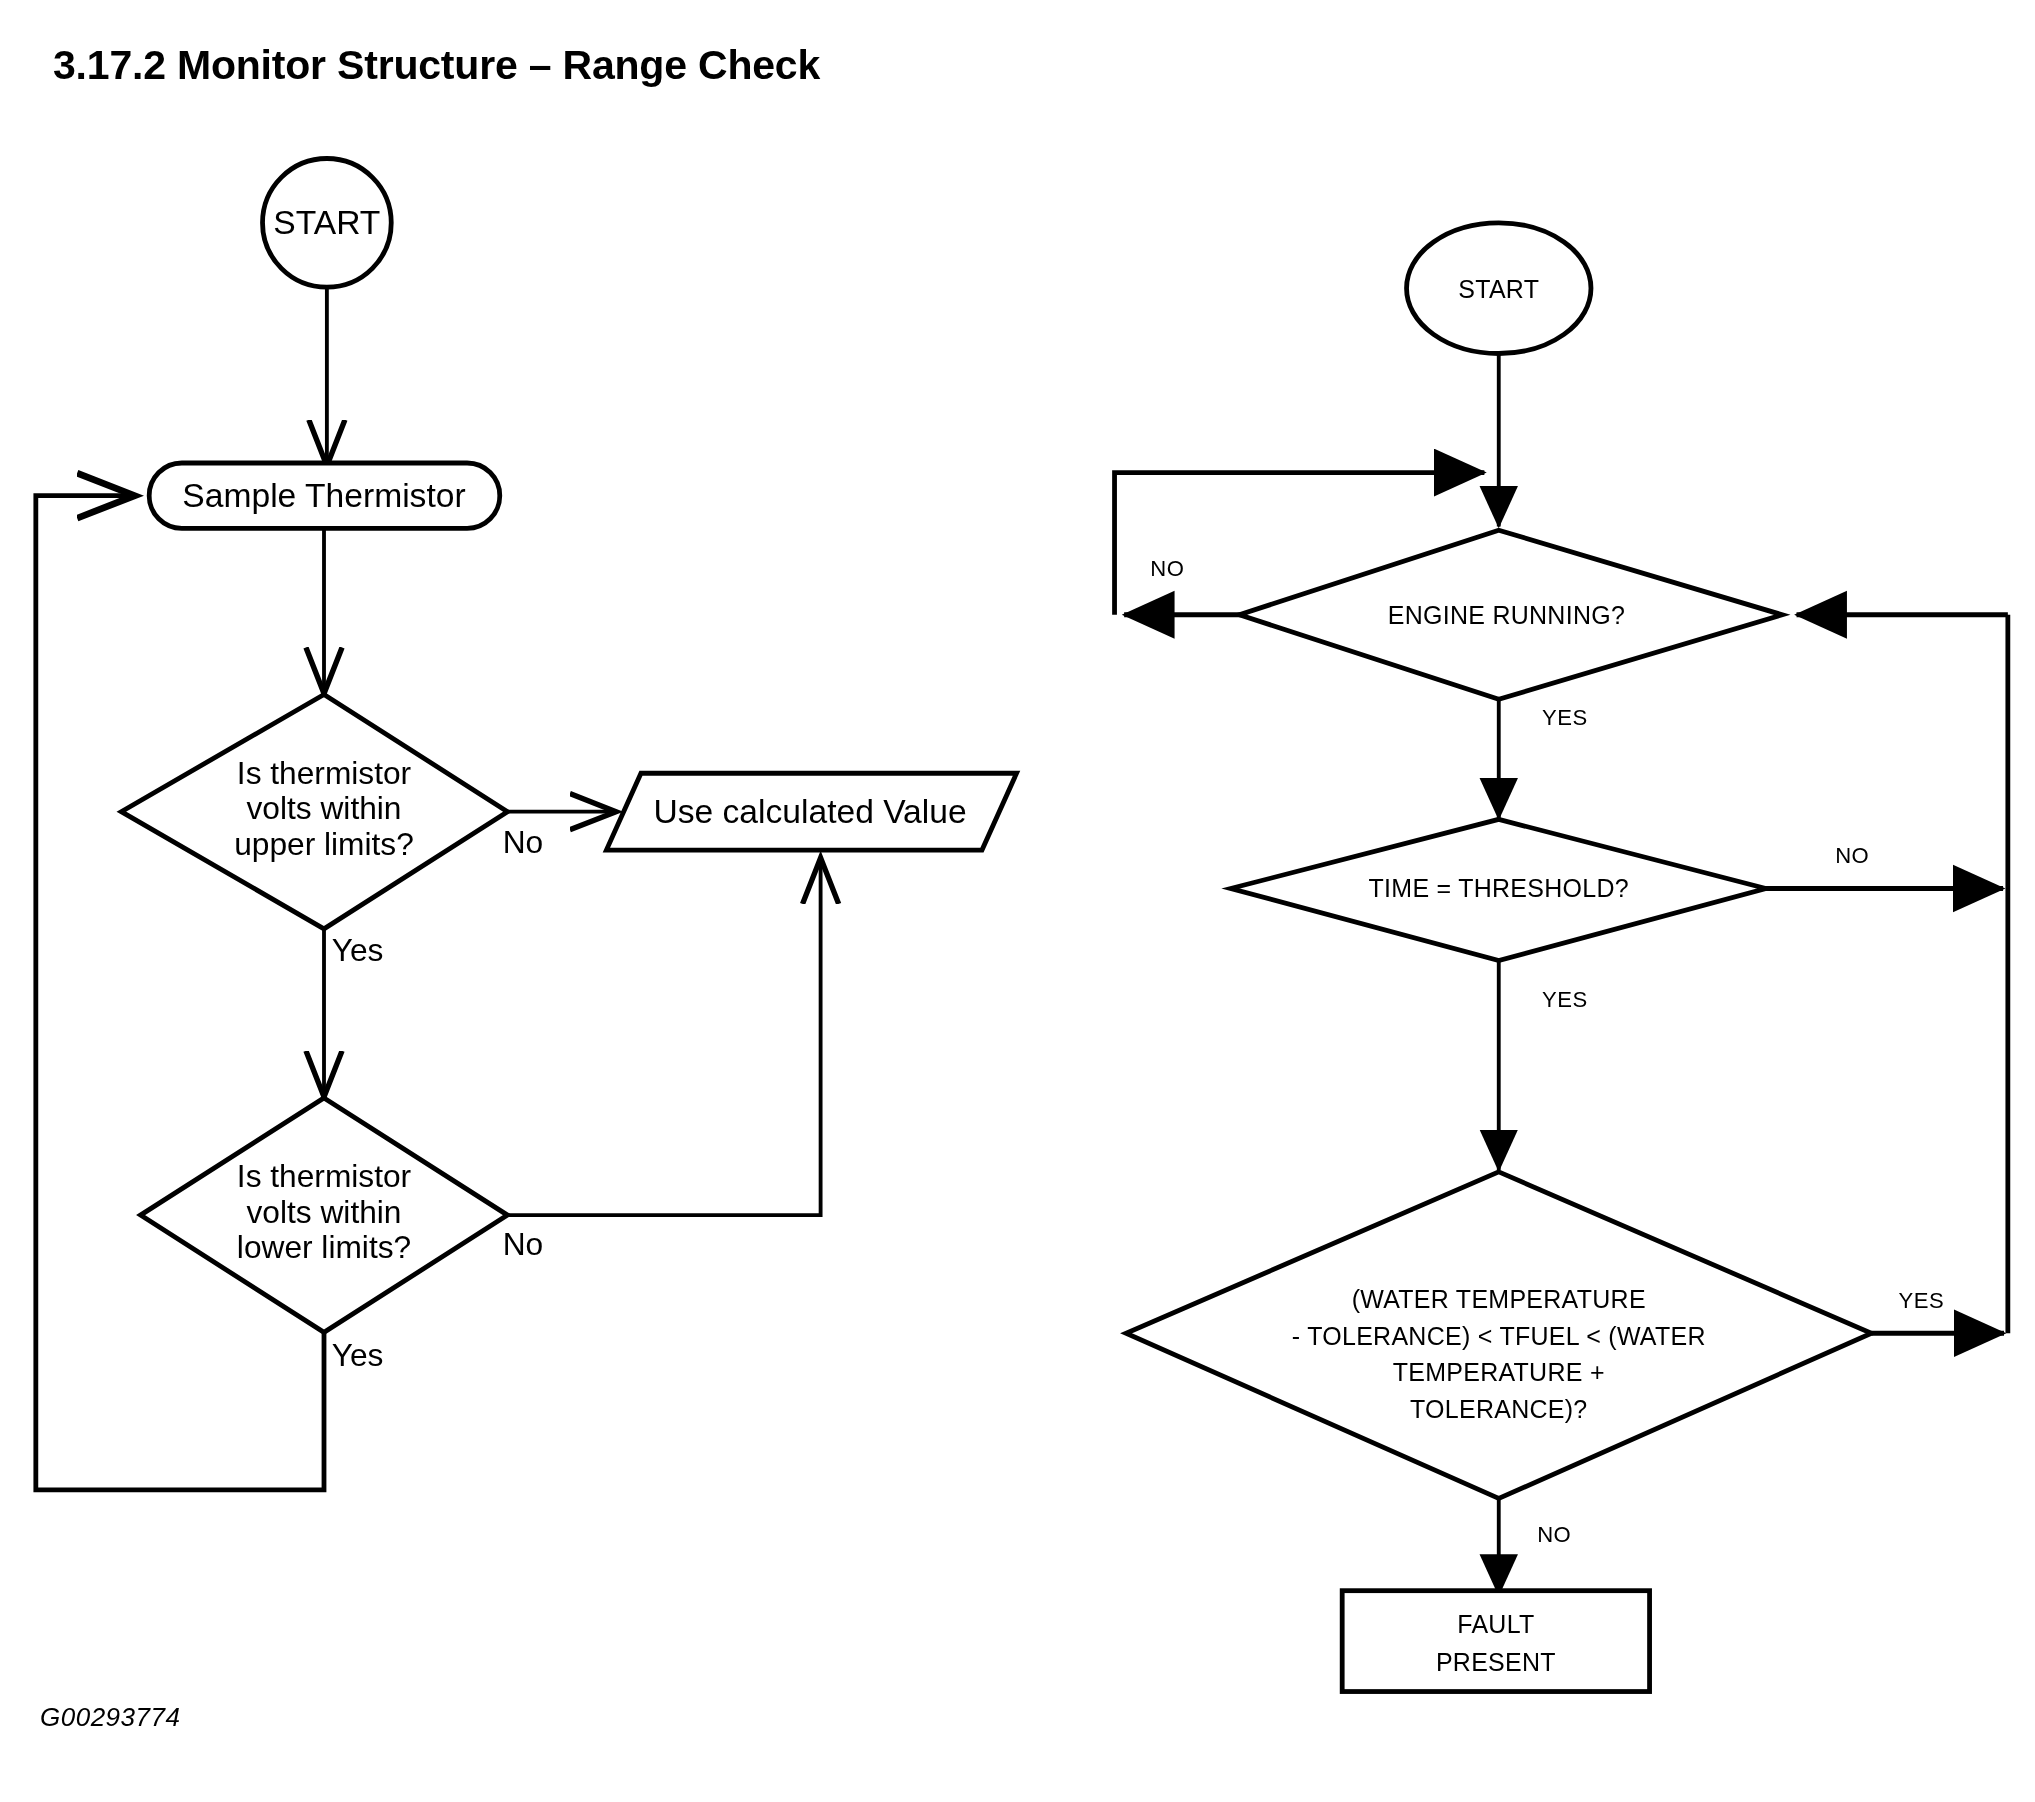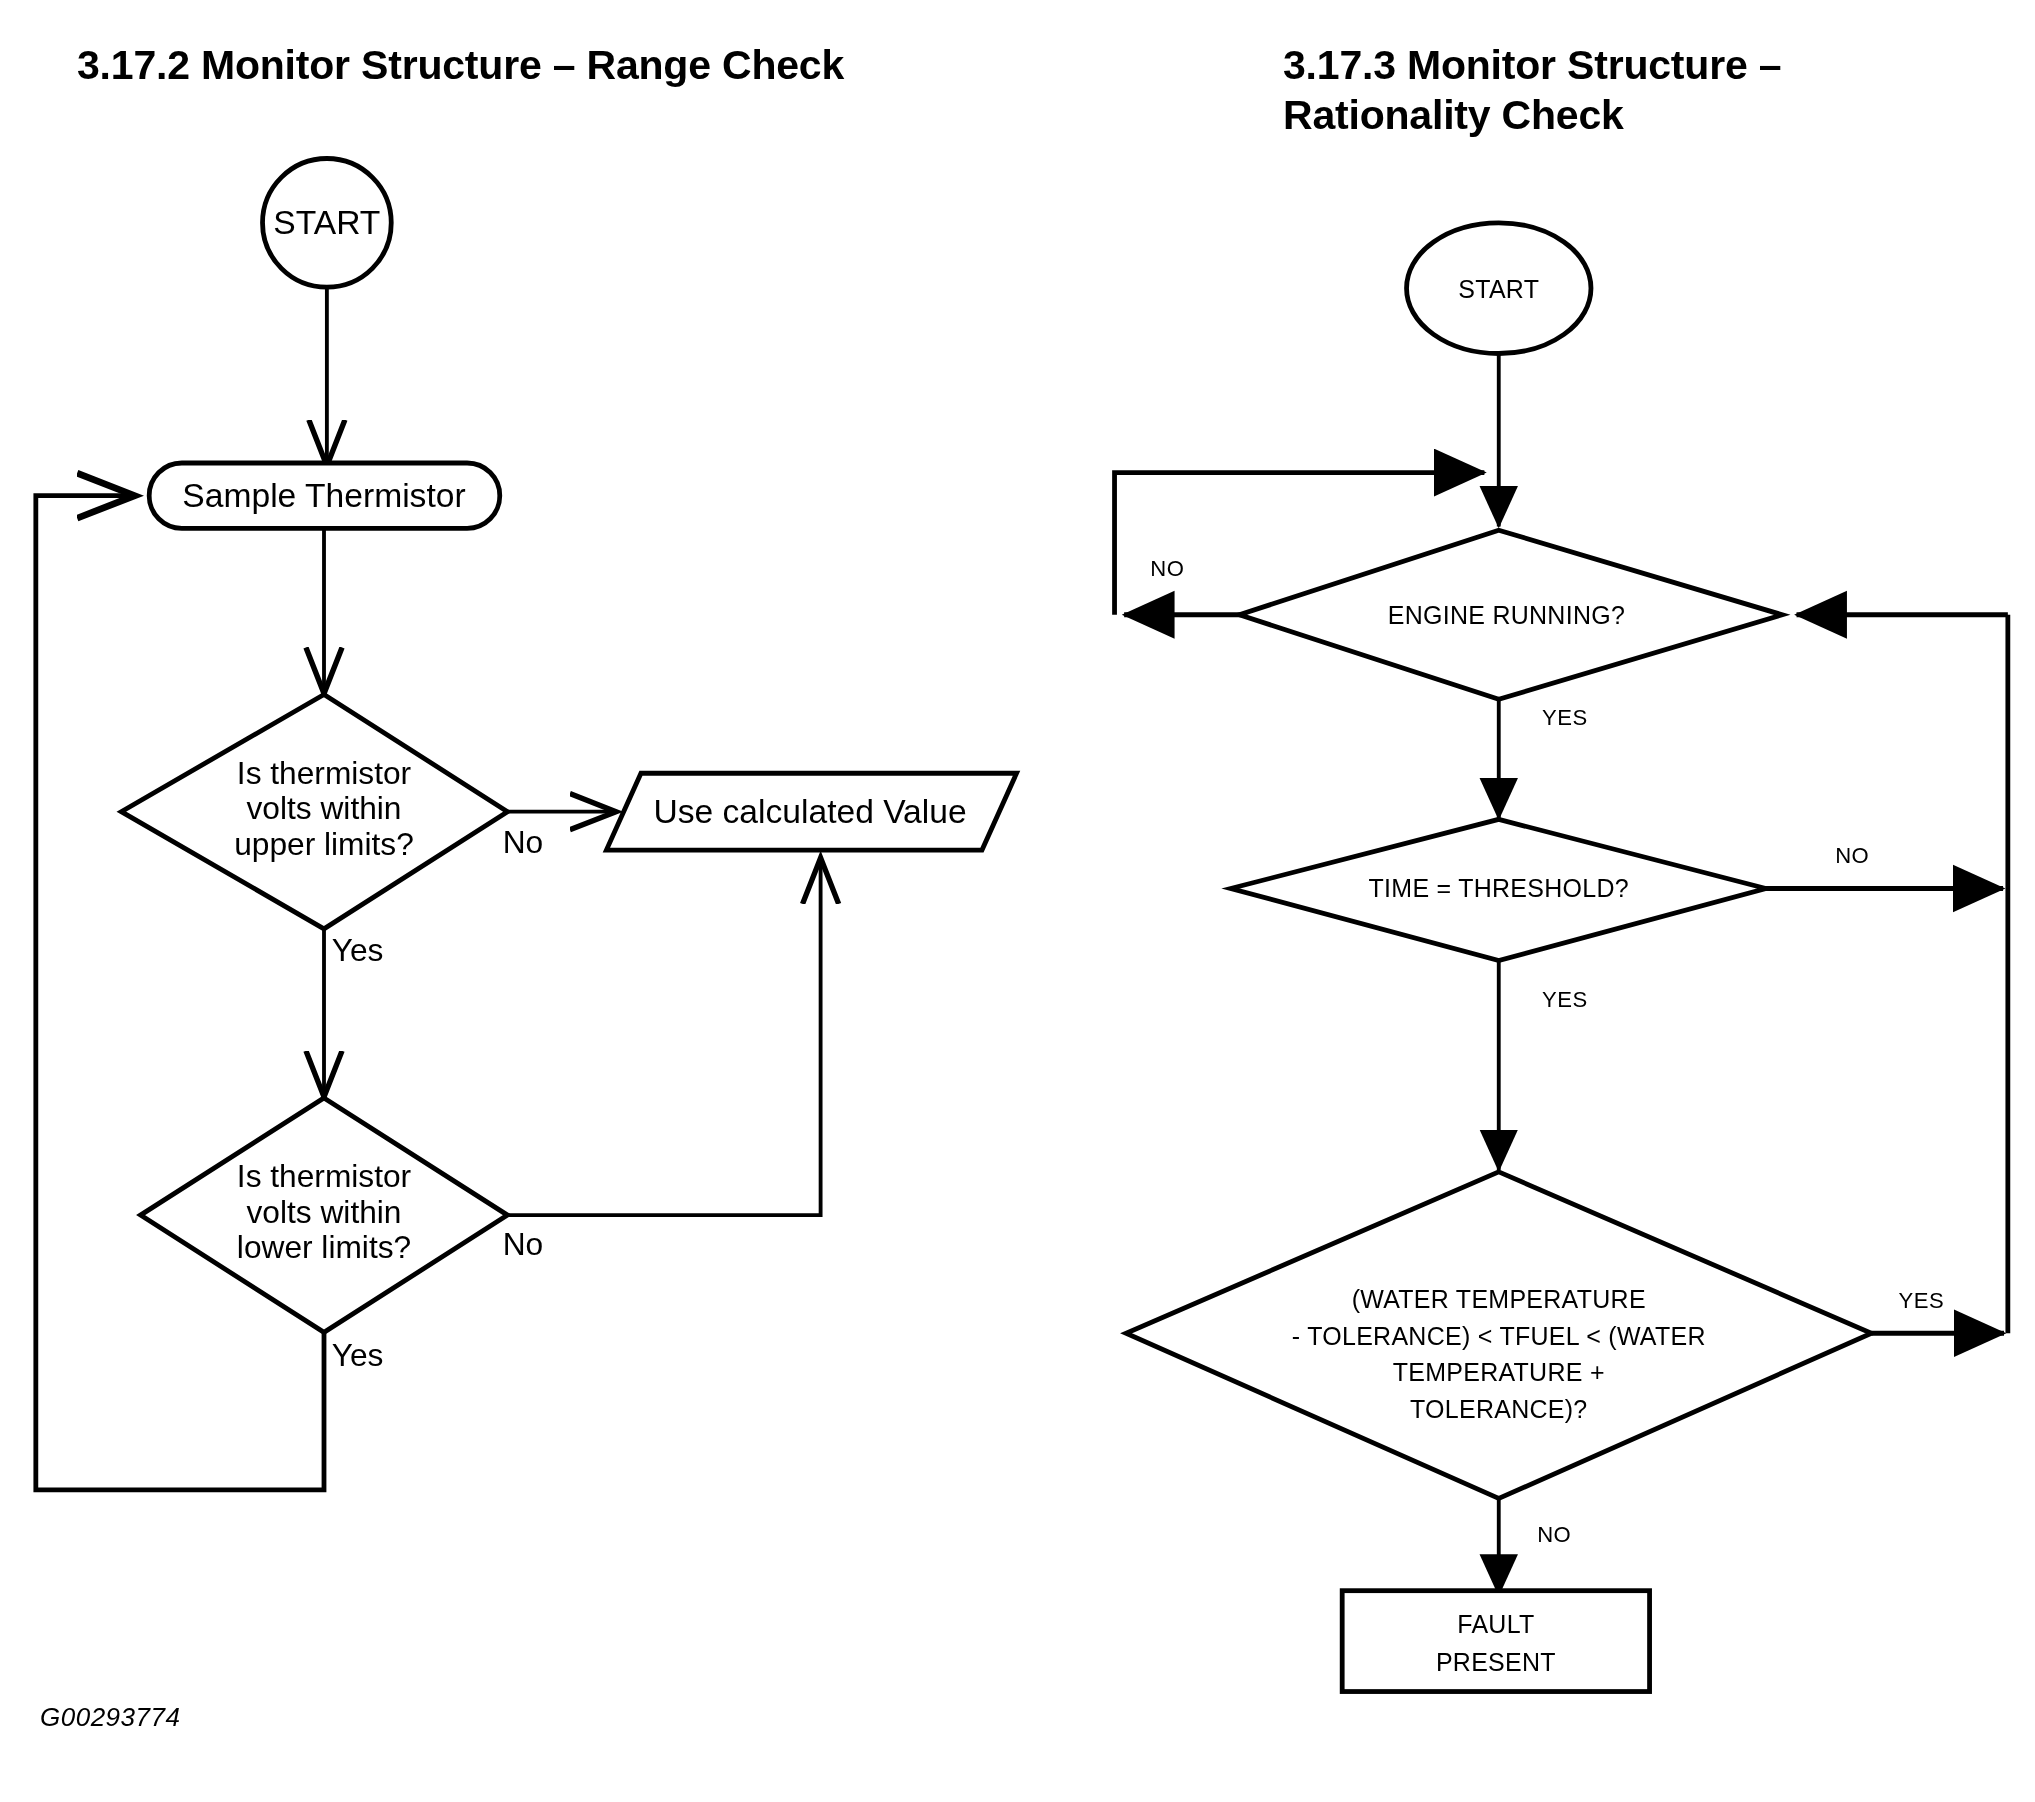--- a/index.html
+++ b/index.html
@@ -4,21 +4,21 @@
 <title>Monitor Structure Flowcharts</title>
 <style>
   html,body{margin:0;padding:0;background:#ffffff;}
   body{
     width:2036px;height:1802px;position:relative;overflow:hidden;
     font-family:"Liberation Sans", sans-serif;color:#000;
   }
   .page{position:absolute;inset:0;}
   .title{
     position:absolute;font-weight:bold;color:#000;
-    letter-spacing:-0.2px;line-height:1.22;margin-left:24px;
+    letter-spacing:-0.2px;line-height:1.22;
   }
   #title-left{left:53px;top:40px;font-size:41px;width:961px;}
   #title-right{left:1259px;top:40px;font-size:41px;width:615px;}
   .fig-id{
     position:absolute;left:40px;top:1702px;font-size:26px;
     letter-spacing:0.5px;color:#000;font-style:italic;
   }
   svg.flow{position:absolute;left:0;top:0;width:2036px;height:1802px;}
   svg.flow text{font-family:"Liberation Sans", sans-serif;fill:#000;}
   .lbl-l{font-size:33px;}
@@ -30,24 +30,20 @@
   .sw5{stroke-width:5;}
   .ln{stroke:#000;fill:none;}
 </style>
 </head>
 <body>
 
 <div class="page">
 
   <div class="title" id="title-left">3.17.2 Monitor Structure – Range Check</div>
 
-  <div class="title" id="title-right">
-    <span>3.17.3 Monitor Structure –</span><br>
-    <span>Rationality Check</span>
-  </div>
 
   <svg class="flow" viewBox="0 0 2119 1876">
     <defs>
       <marker id="ah" markerWidth="13" markerHeight="13" refX="10.5" refY="5" orient="auto" markerUnits="strokeWidth">
         <path d="M0,0 L11,5 L0,10 z" fill="#000"></path>
       </marker>
       <marker id="ahOpen" markerWidth="16" markerHeight="16" refX="12" refY="5.5" orient="auto" markerUnits="strokeWidth">
         <path d="M0,0.8 L12,5.5 L0,10.2" fill="none" stroke="#000" stroke-width="1.4"></path>
       </marker>
     </defs>

